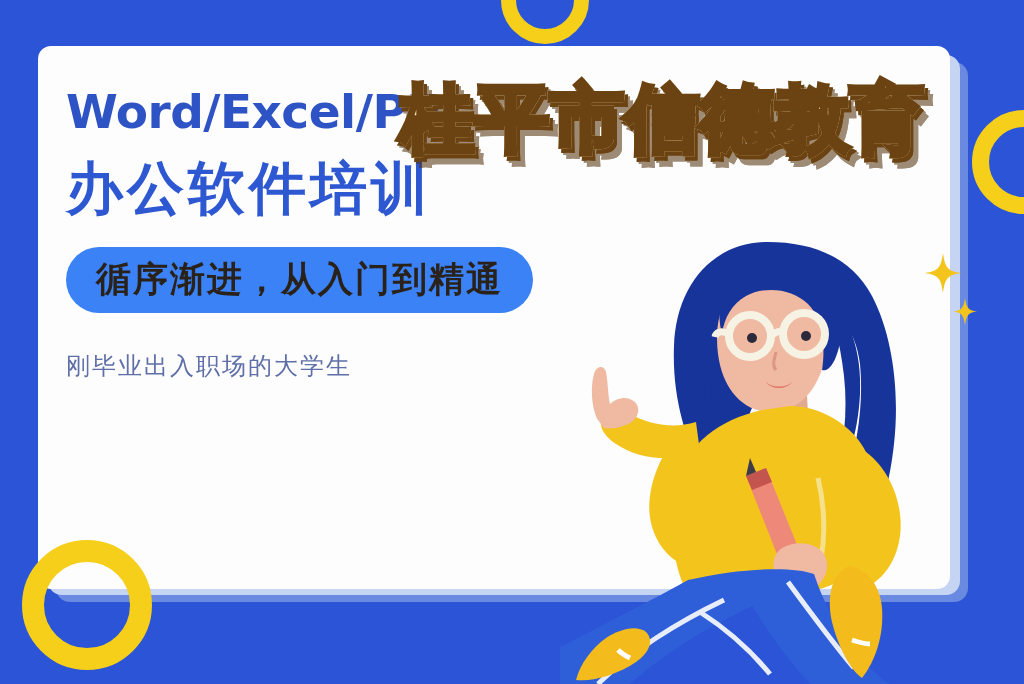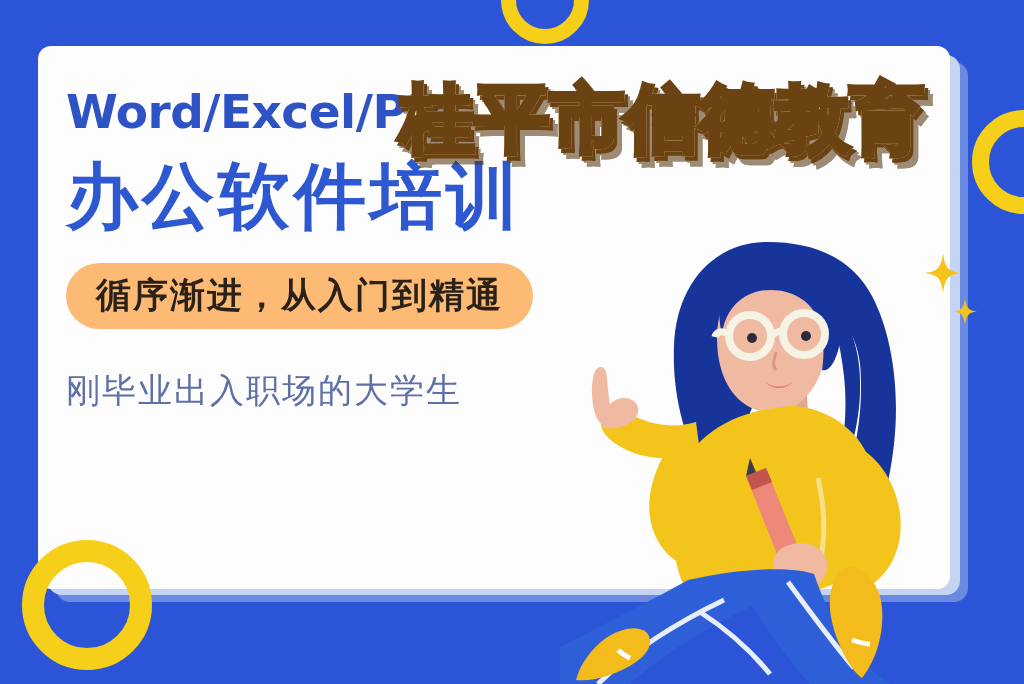--- a/index.html
+++ b/index.html
@@ -79,48 +79,48 @@
     font-size:47px;
     font-weight:bold;
     color:#2d53c4;
     letter-spacing:-.5px;
     line-height:1;
     font-family:"DejaVu Sans","Liberation Sans",sans-serif;
   }
 
   #headline-cn {
     margin-top:24px;
-    font-size:72px;
+    font-size:57px;
     font-weight:bold;
     color:#2d58d2;
     letter-spacing:4px;
     line-height:1.05;
     font-family:"DejaVu Sans","Liberation Sans",sans-serif;
     white-space:nowrap;
   }
 
   #badge {
     margin-top:28px;
     display:inline-block;
-    background:#fdba74;
+    background:#3b82f6;
     color:#2a2118;
     font-size:35px;
     font-weight:bold;
     letter-spacing:2px;
     padding:13px 30px 15px 30px;
     border-radius:38px;
     line-height:1.1;
     font-family:"DejaVu Sans","Liberation Sans",sans-serif;
     white-space:nowrap;
   }
 
   #audience {
     margin-top:32px;
     color:#5f6fa8;
-    font-size:34px;
+    font-size:24px;
     letter-spacing:2px;
     line-height:1.75;
     font-family:"DejaVu Sans","Liberation Sans",sans-serif;
   }
   #audience div { white-space:nowrap; }
 
   
   .sparkle { position:absolute; z-index:7; }
   #sparkle-large { left:925px; top:253px; }
   #sparkle-small { left:953px; top:298px; }

